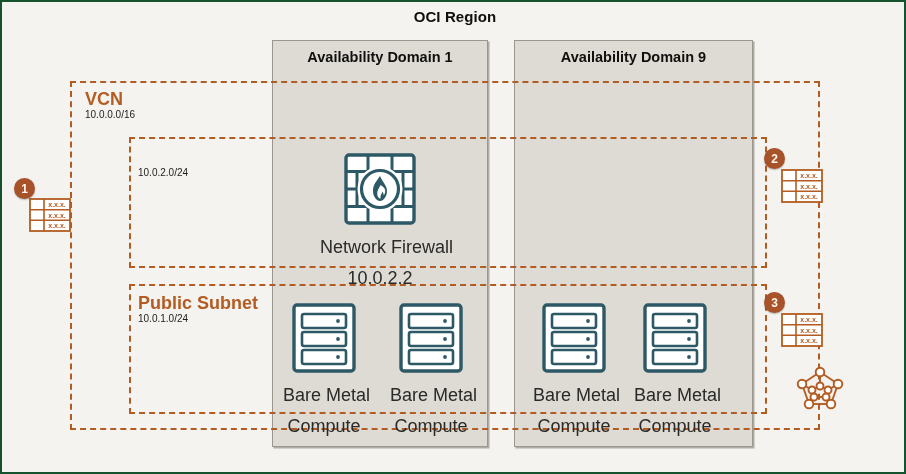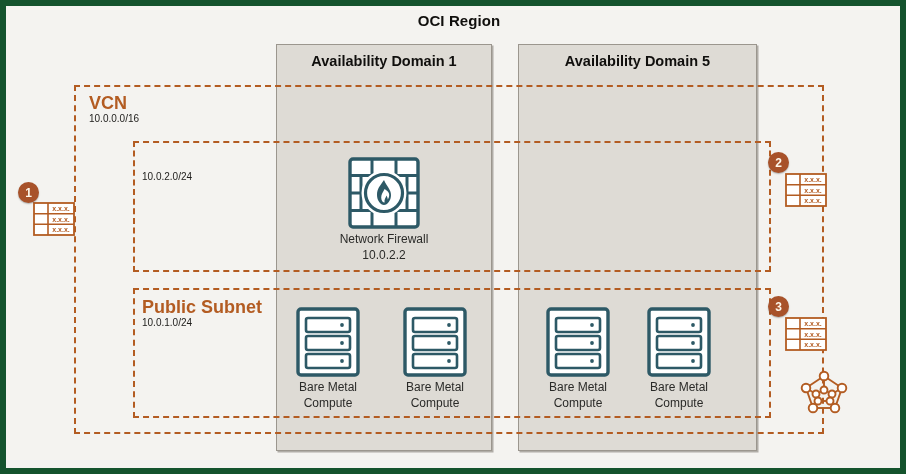--- a/index.html
+++ b/index.html
@@ -7,21 +7,21 @@
     width:906px;height:474px;
     background:#f4f3f0;
     font-family:"Liberation Sans", sans-serif;
     overflow:hidden;
   }
   #diagram{
     position:relative;
     width:906px;height:474px;
     background:#f4f3f0;
     box-sizing:border-box;
-    border:6px solid #14532d;
+    border:2px solid #14532d;
   }
 
   
   .abs{position:absolute;box-sizing:border-box;}
 
   
   .region-title{
     top:6px;left:0;width:906px;
     text-align:center;
     font-size:15px;font-weight:bold;color:#100f0d;
@@ -52,22 +52,22 @@
   }
   .dash-cidr{
     position:absolute;
     font-size:10px;color:#1d1c1a;
     white-space:nowrap;
   }
 
   
   .node{position:absolute;text-align:center;}
   .node .cap{
-    font-size:12px;color:#2a2a28;line-height:1.12;
-    margin-top:3px;white-space:nowrap;
+    font-size:18px;color:#2a2a28;line-height:1.12;
+    margin-top:11px;white-space:nowrap;
   }
 
   
   .badge{
     position:absolute;
     width:21px;height:21px;border-radius:50%;
     background:#a8522a;
     color:#fdf6ea;
     font-size:12px;font-weight:bold;
     display:flex;align-items:center;justify-content:center;
@@ -83,21 +83,21 @@
 
 <div id="diagram">
 
   <div class="abs region-title">OCI Region</div>
 
   <div class="abs ad" style="left:270px;top:38px;width:216px;height:407px;">
     <div class="ad-label">Availability Domain 1</div>
   </div>
 
   <div class="abs ad" style="left:512px;top:38px;width:239px;height:407px;">
-    <div class="ad-label">Availability Domain 5</div>
+    <div class="ad-label">Availability Domain 9</div>
   </div>
 
   <div class="abs dash" style="left:68px;top:79px;width:750px;height:349px;"></div>
   <div class="abs dash-title" style="left:83px;top:87px;">VCN</div>
   <div class="abs dash-cidr" style="left:83px;top:107px;">10.0.0.0/16</div>
 
   <div class="abs dash" style="left:127px;top:135px;width:638px;height:131px;"></div>
   <div class="abs dash-cidr" style="left:136px;top:165px;">10.0.2.0/24</div>
 
   <div class="abs dash" style="left:127px;top:282px;width:638px;height:130px;"></div>

